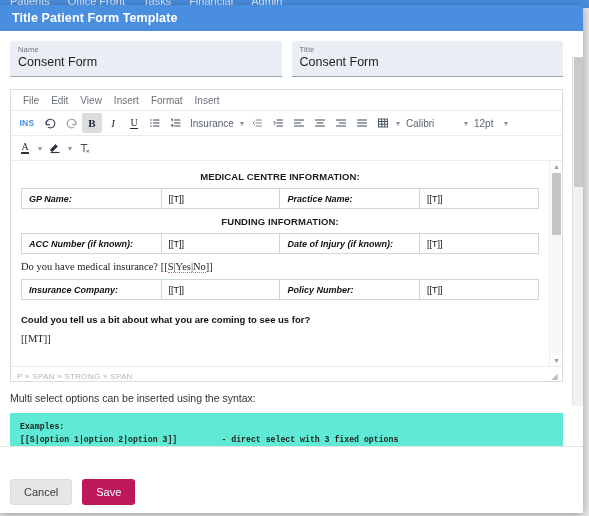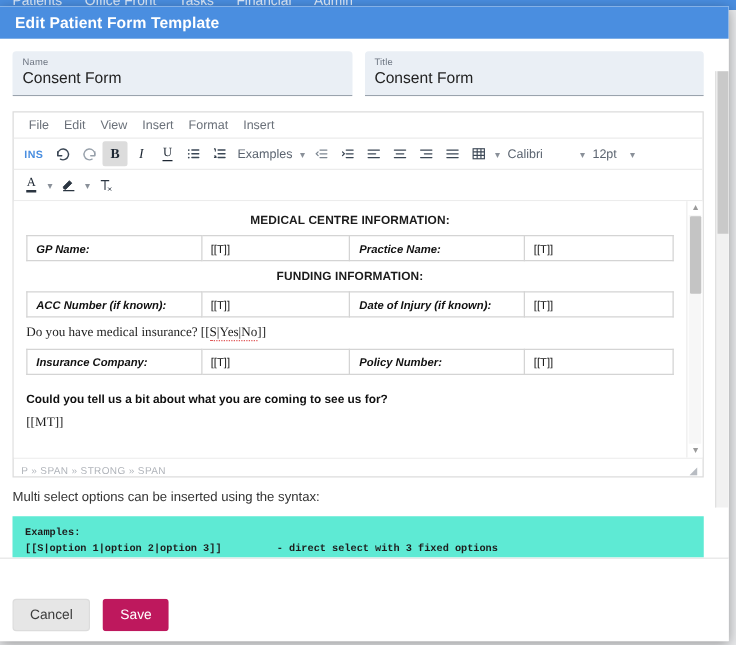--- a/index.html
+++ b/index.html
@@ -205,21 +205,21 @@
     <span>Office Front</span>
     <span>Tasks</span>
     <span>Financial</span>
     <span>Admin</span>
   </div>
 </div>
 
 <div id="dialog">
 
   <div id="dialog-header">
-    <span>Edit Patient Form Template</span>
+    <span>Title Patient Form Template</span>
   </div>
 
   <div id="dialog-body">
     <div id="dialog-scroll-area">
 
       <div class="fields-row">
         <div class="mat-field">
           <div class="mf-label">Name</div>
           <div class="mf-value">Consent Form</div>
         </div>
@@ -276,21 +276,21 @@
             </svg>
           </div>
           <div class="tbtn" title="Numbered list">
             <svg width="12" height="12" viewBox="0 0 24 24" stroke="#3b4755" stroke-width="2.2" stroke-linecap="round">
               <path d="M9 6h11M9 12h11M9 18h11"></path>
               <path d="M3 4h1.5v4M3 18h2.5M3 15.5h2.5v2.5" stroke-width="1.6"></path>
             </svg>
           </div>
 
           <div class="tselect">
-            <span class="lbl">Examples</span>
+            <span class="lbl">Insurance</span>
           </div>
           <div class="caret">▾</div>
 
           <div class="tbtn" title="Decrease indent">
             <svg width="12" height="12" viewBox="0 0 24 24" stroke="#7c8691" stroke-width="2" stroke-linecap="round">
               <path d="M10 6h11M10 12h11M10 18h11"></path>
                 <path d="M7 9l-3 3 3 3" fill="none"></path>
             </svg>
           </div>
           <div class="tbtn" title="Increase indent">

